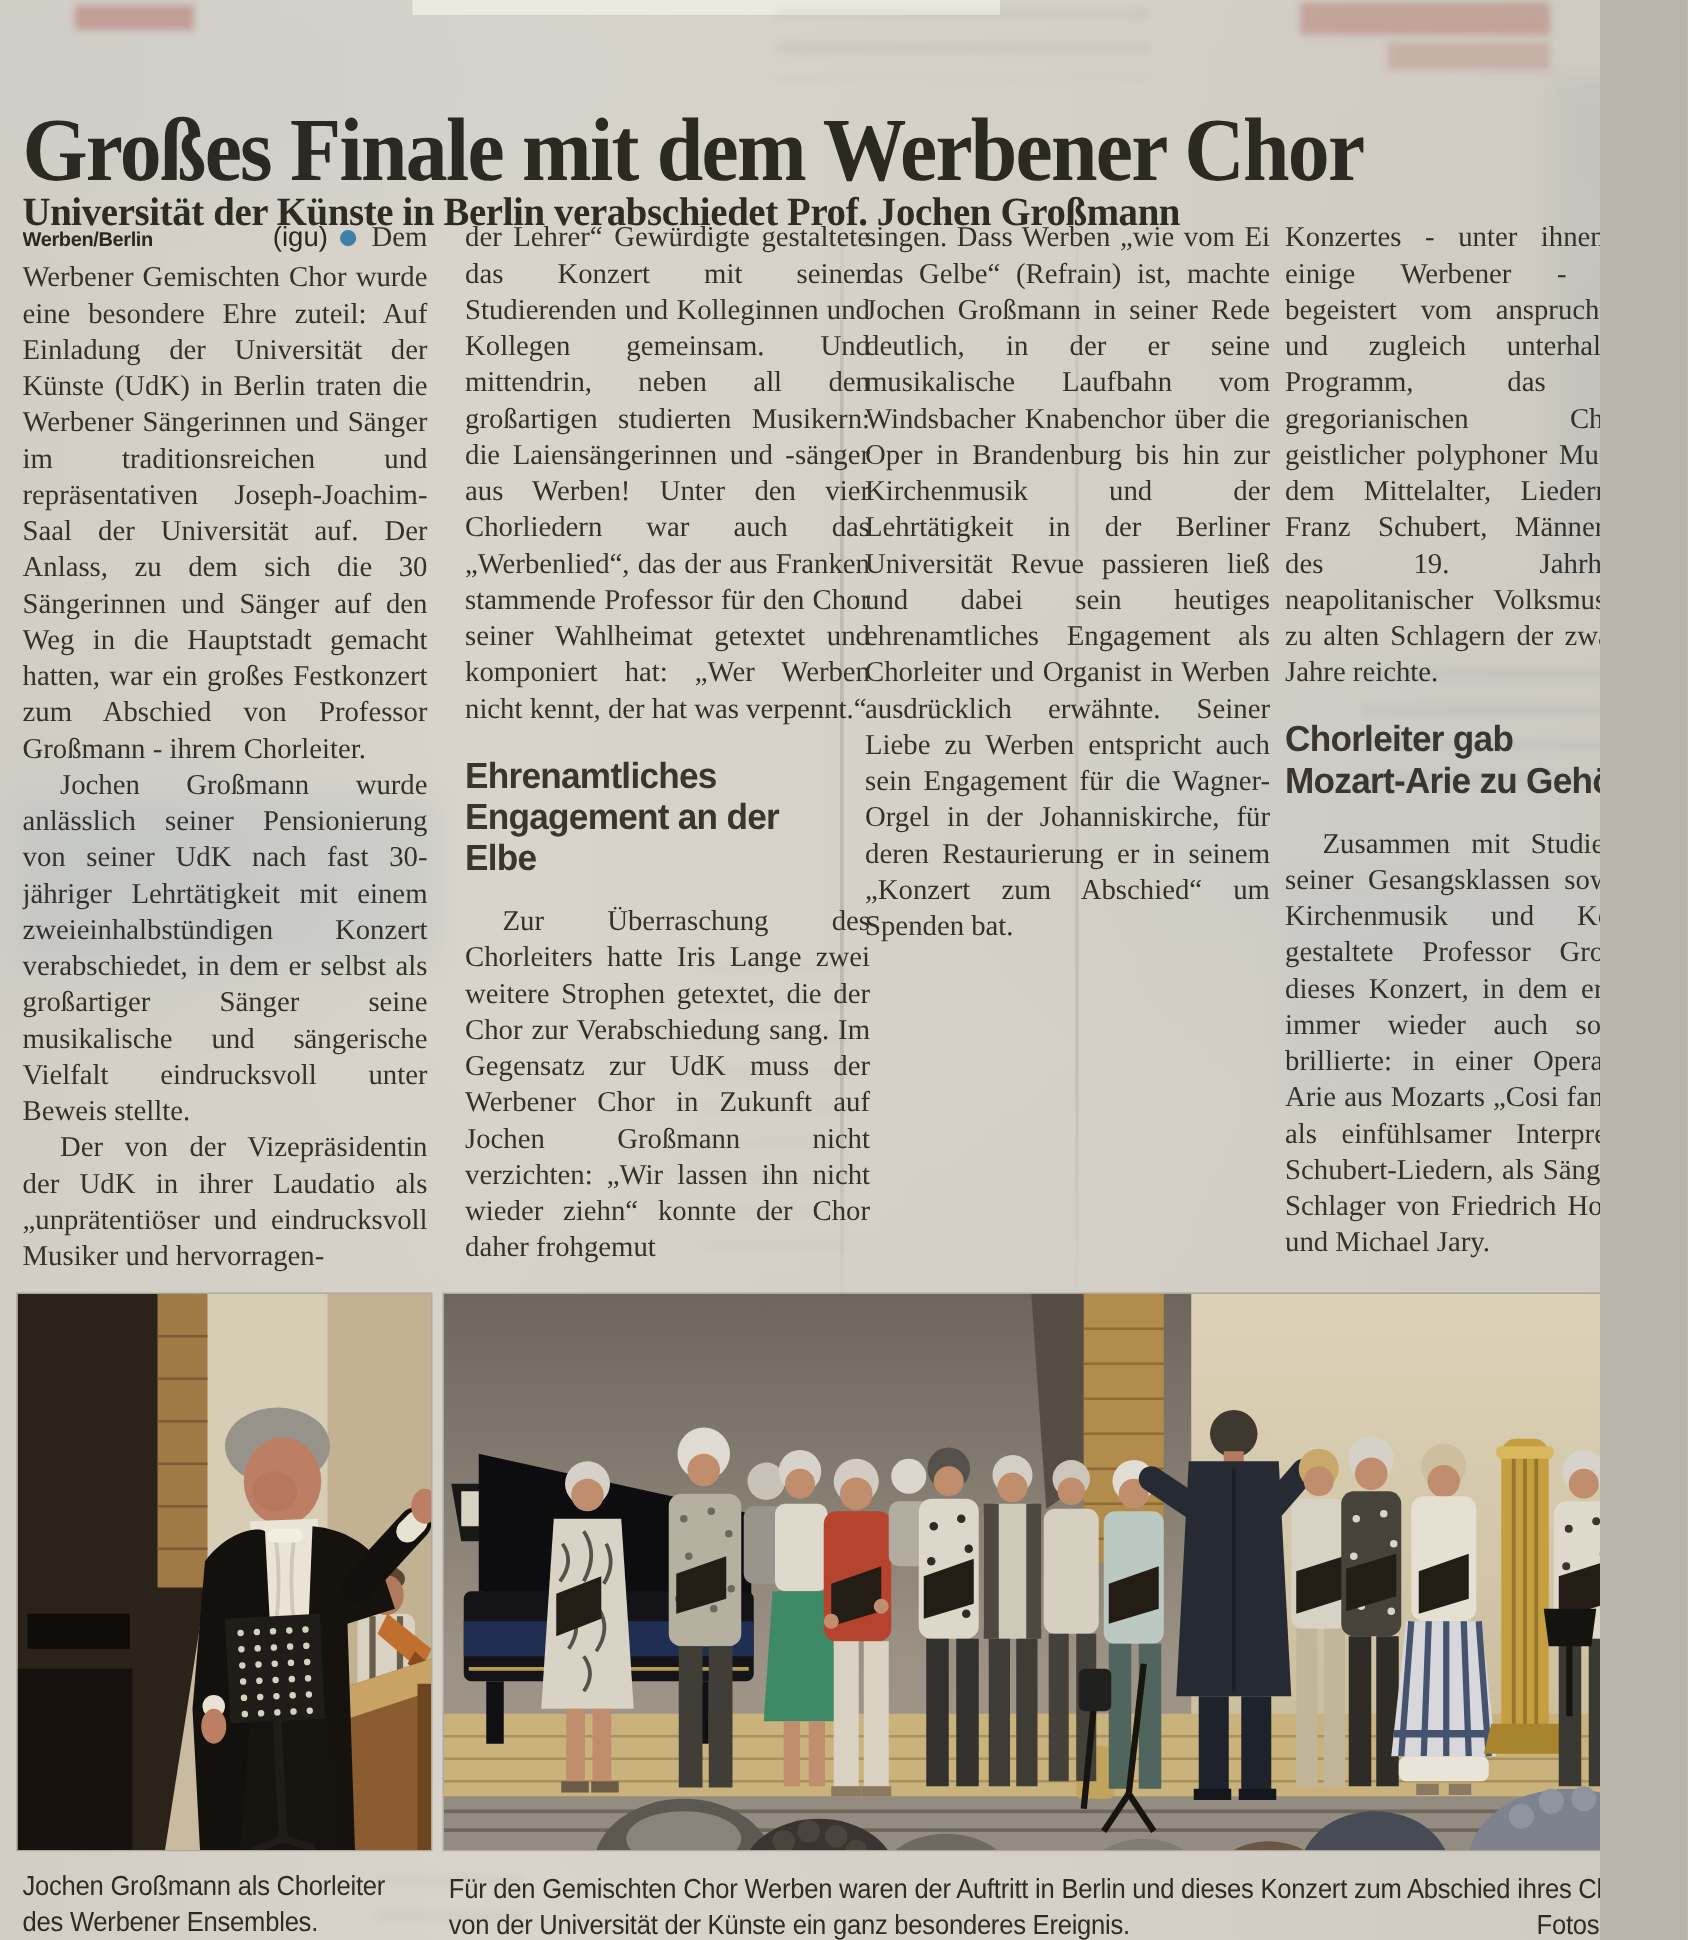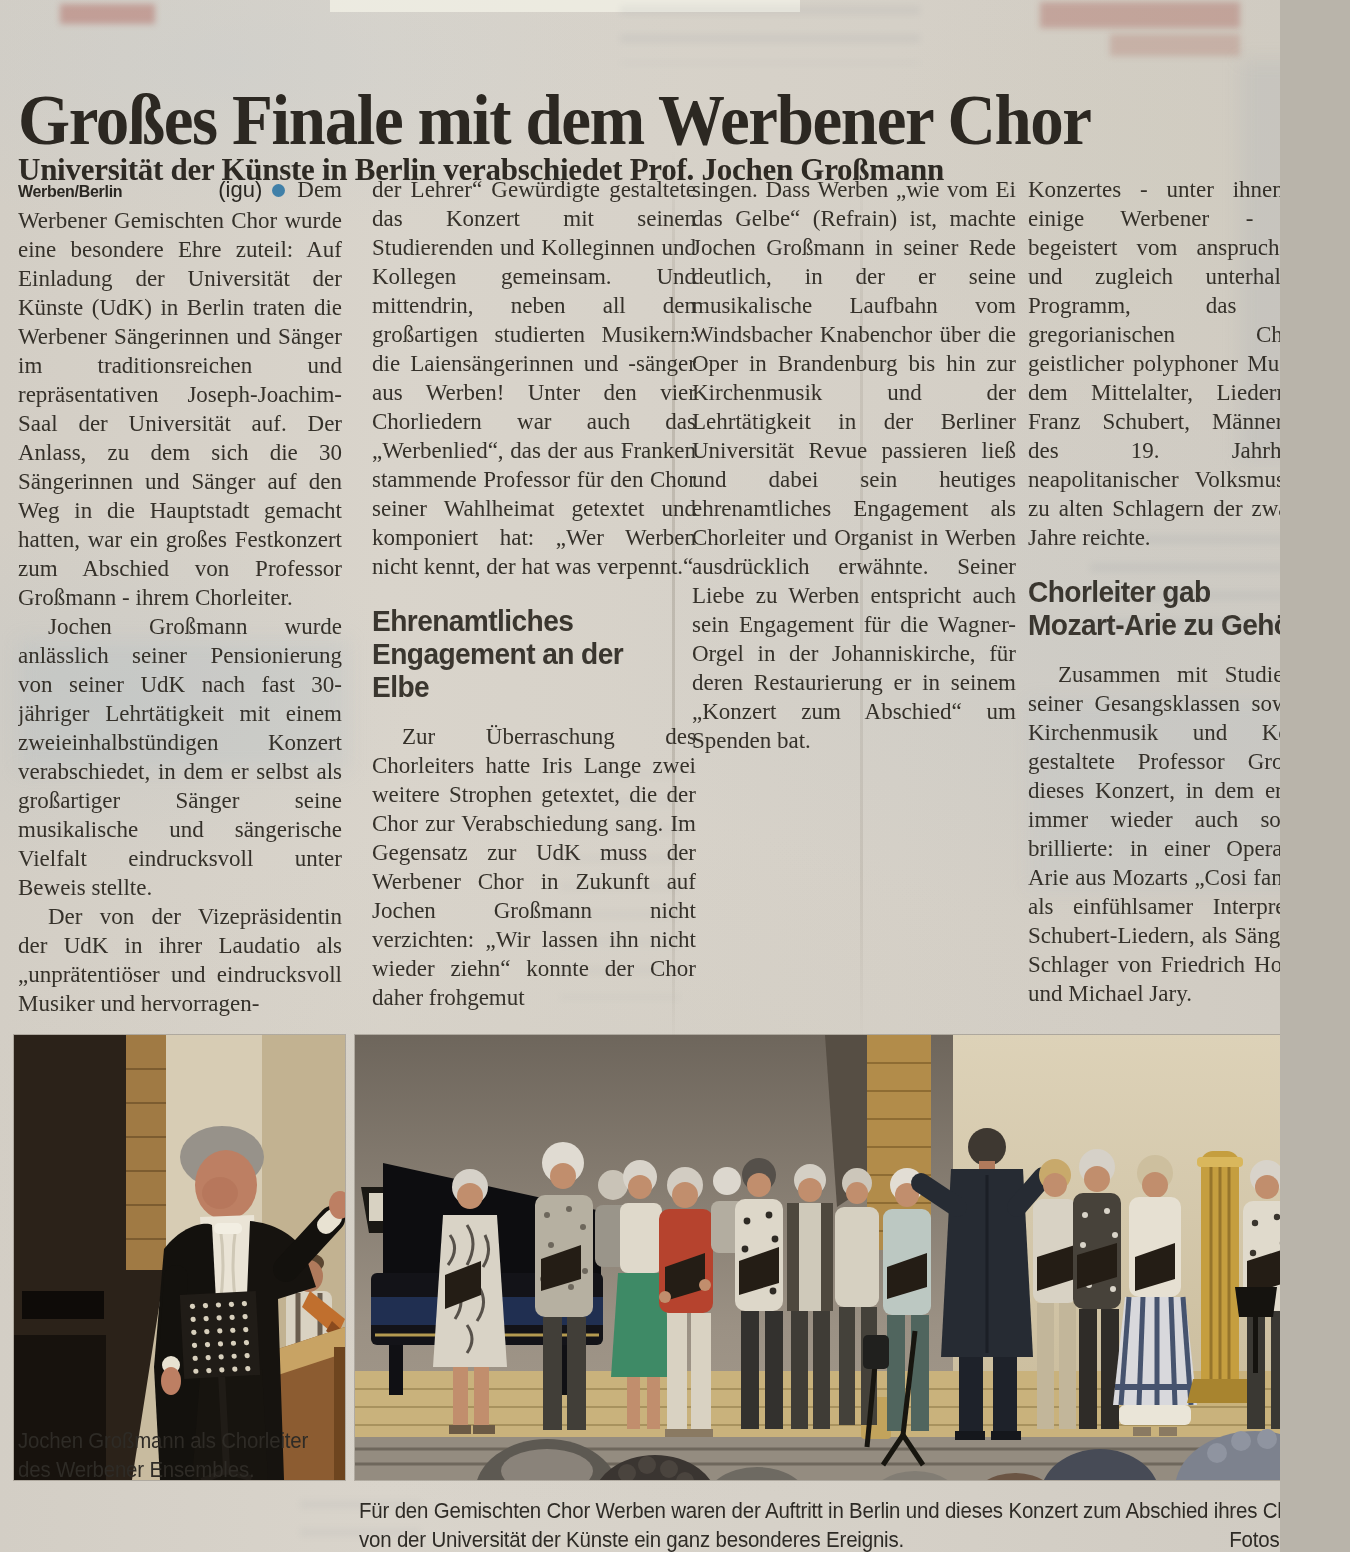--- a/index.html
+++ b/index.html
@@ -43,21 +43,21 @@
   }
   .photo{position:absolute;z-index:2;overflow:hidden;box-shadow:0 0 0 1px rgba(60,50,40,.25);}
   .photo svg{display:block;}
   #photo-left{left:14px;top:1035px;width:331px;height:445px;}
   #photo-right{left:355px;top:1035px;width:990px;height:445px;}
   .caption{
     position:absolute;z-index:2;font-family:"Liberation Sans",sans-serif;
     font-size:22px;line-height:29px;color:#2e2b26;letter-spacing:-.2px;
   }
   .caption .cline{white-space:nowrap;transform:scaleX(.93);transform-origin:0 0;}
-  #caption-left{left:18px;top:1426px;width:334px;}
+  #caption-left{left:18px;top:1494px;width:334px;}
   #caption-right{left:359px;top:1496px;width:988px;}
   .credit{position:absolute;right:8px;top:29px;white-space:nowrap;transform:scaleX(.93);transform-origin:100% 0;}
 </style>
 </head>
 <body>
 
 <div class="page">
 
   <div class="artifact" style="left:330px;top:0;width:470px;height:12px;background:rgba(240,238,228,.85);"></div>
   <div class="artifact ghostlines" style="left:620px;top:6px;width:300px;height:58px;opacity:.16;"></div>

